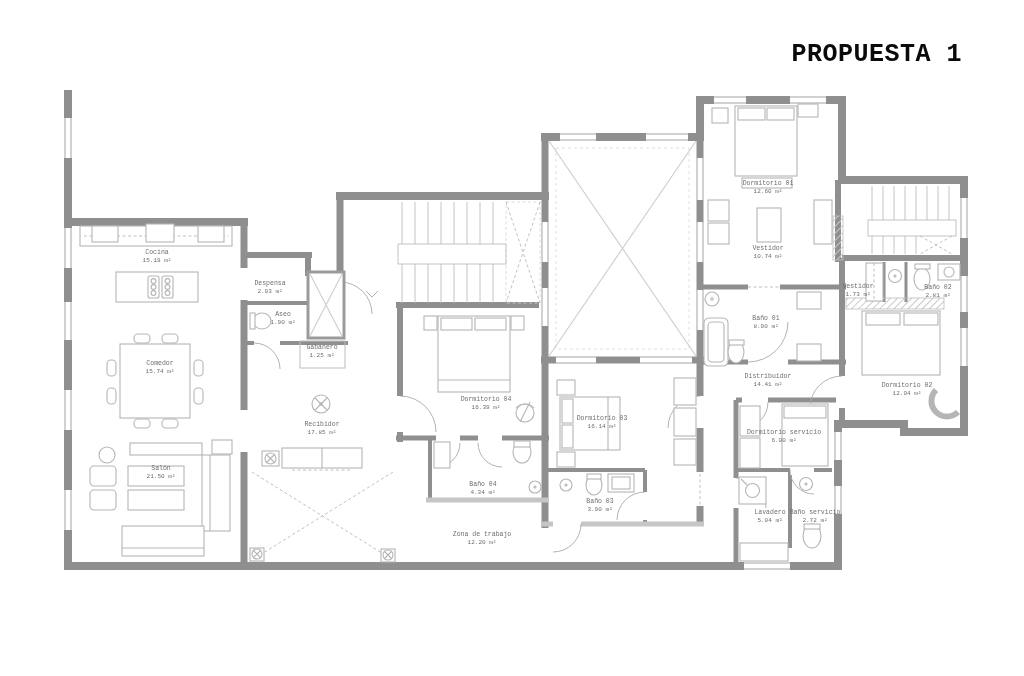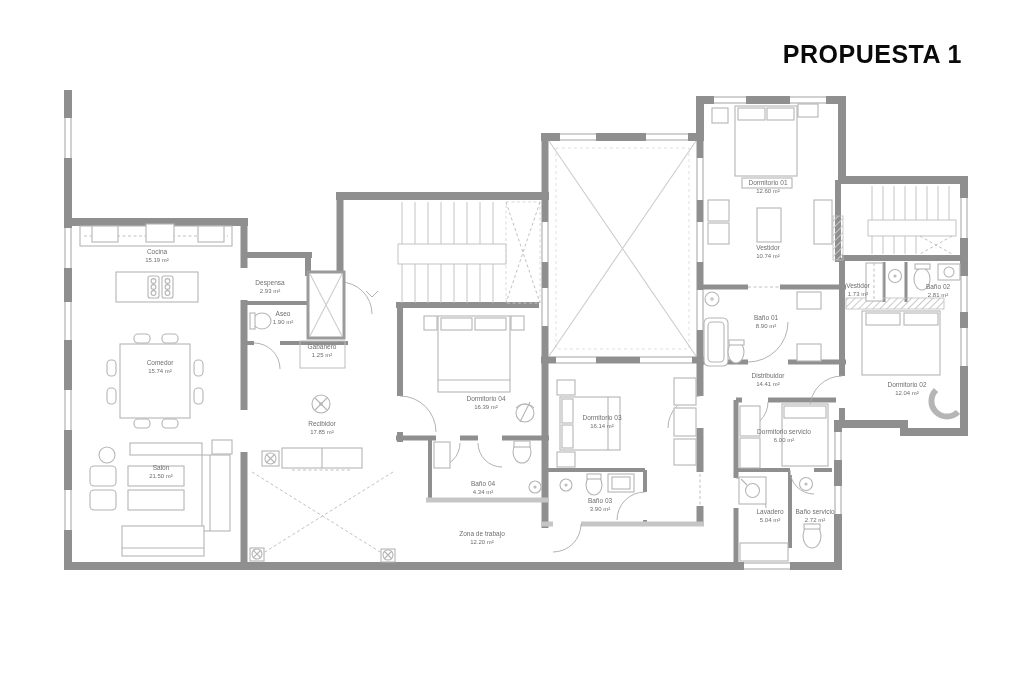--- a/index.html
+++ b/index.html
@@ -1,21 +1,21 @@
 <!DOCTYPE html>
 <html style="--wall: #8f8f8f; --wall-light: #c6c6c6; --furn: #b5b5b5; --label: #6e6e6e; --title: #0a0a0a; --bg: #ffffff;"><head>
 <meta charset="utf-8">
 <style>
   :root{
     --wall:#8f8f8f; --wall-light:#c6c6c6; --furn:#b5b5b5;
     --label:#6e6e6e; --title:#0a0a0a; --bg:#ffffff;
   }
   html,body{margin:0;padding:0;background:var(--bg);}
   #stage{position:relative;width:1024px;height:676px;background:var(--bg);overflow:hidden;
-         font-family:Liberation Sans, sans-serif;}
+         font-family:Liberation Mono, monospace;}
   #plan-title{position:absolute;top:40px;right:62px;font-size:25px;font-weight:bold;
               letter-spacing:.5px;color:var(--title);}
   svg{position:absolute;left:0;top:0;}
   .wall{stroke:var(--wall);fill:none;}
   .wall-light{stroke:var(--wall-light);fill:none;}
   .furn{stroke:var(--furn);fill:#fff;stroke-width:1.1;}
   .furnline{stroke:var(--furn);fill:none;stroke-width:1.1;}
   .door{stroke:#a9a9a9;fill:none;stroke-width:0.9;}
   .gap{fill:#fff;stroke:none;}
   .win{stroke:#a3a3a3;stroke-width:1;fill:none;}

